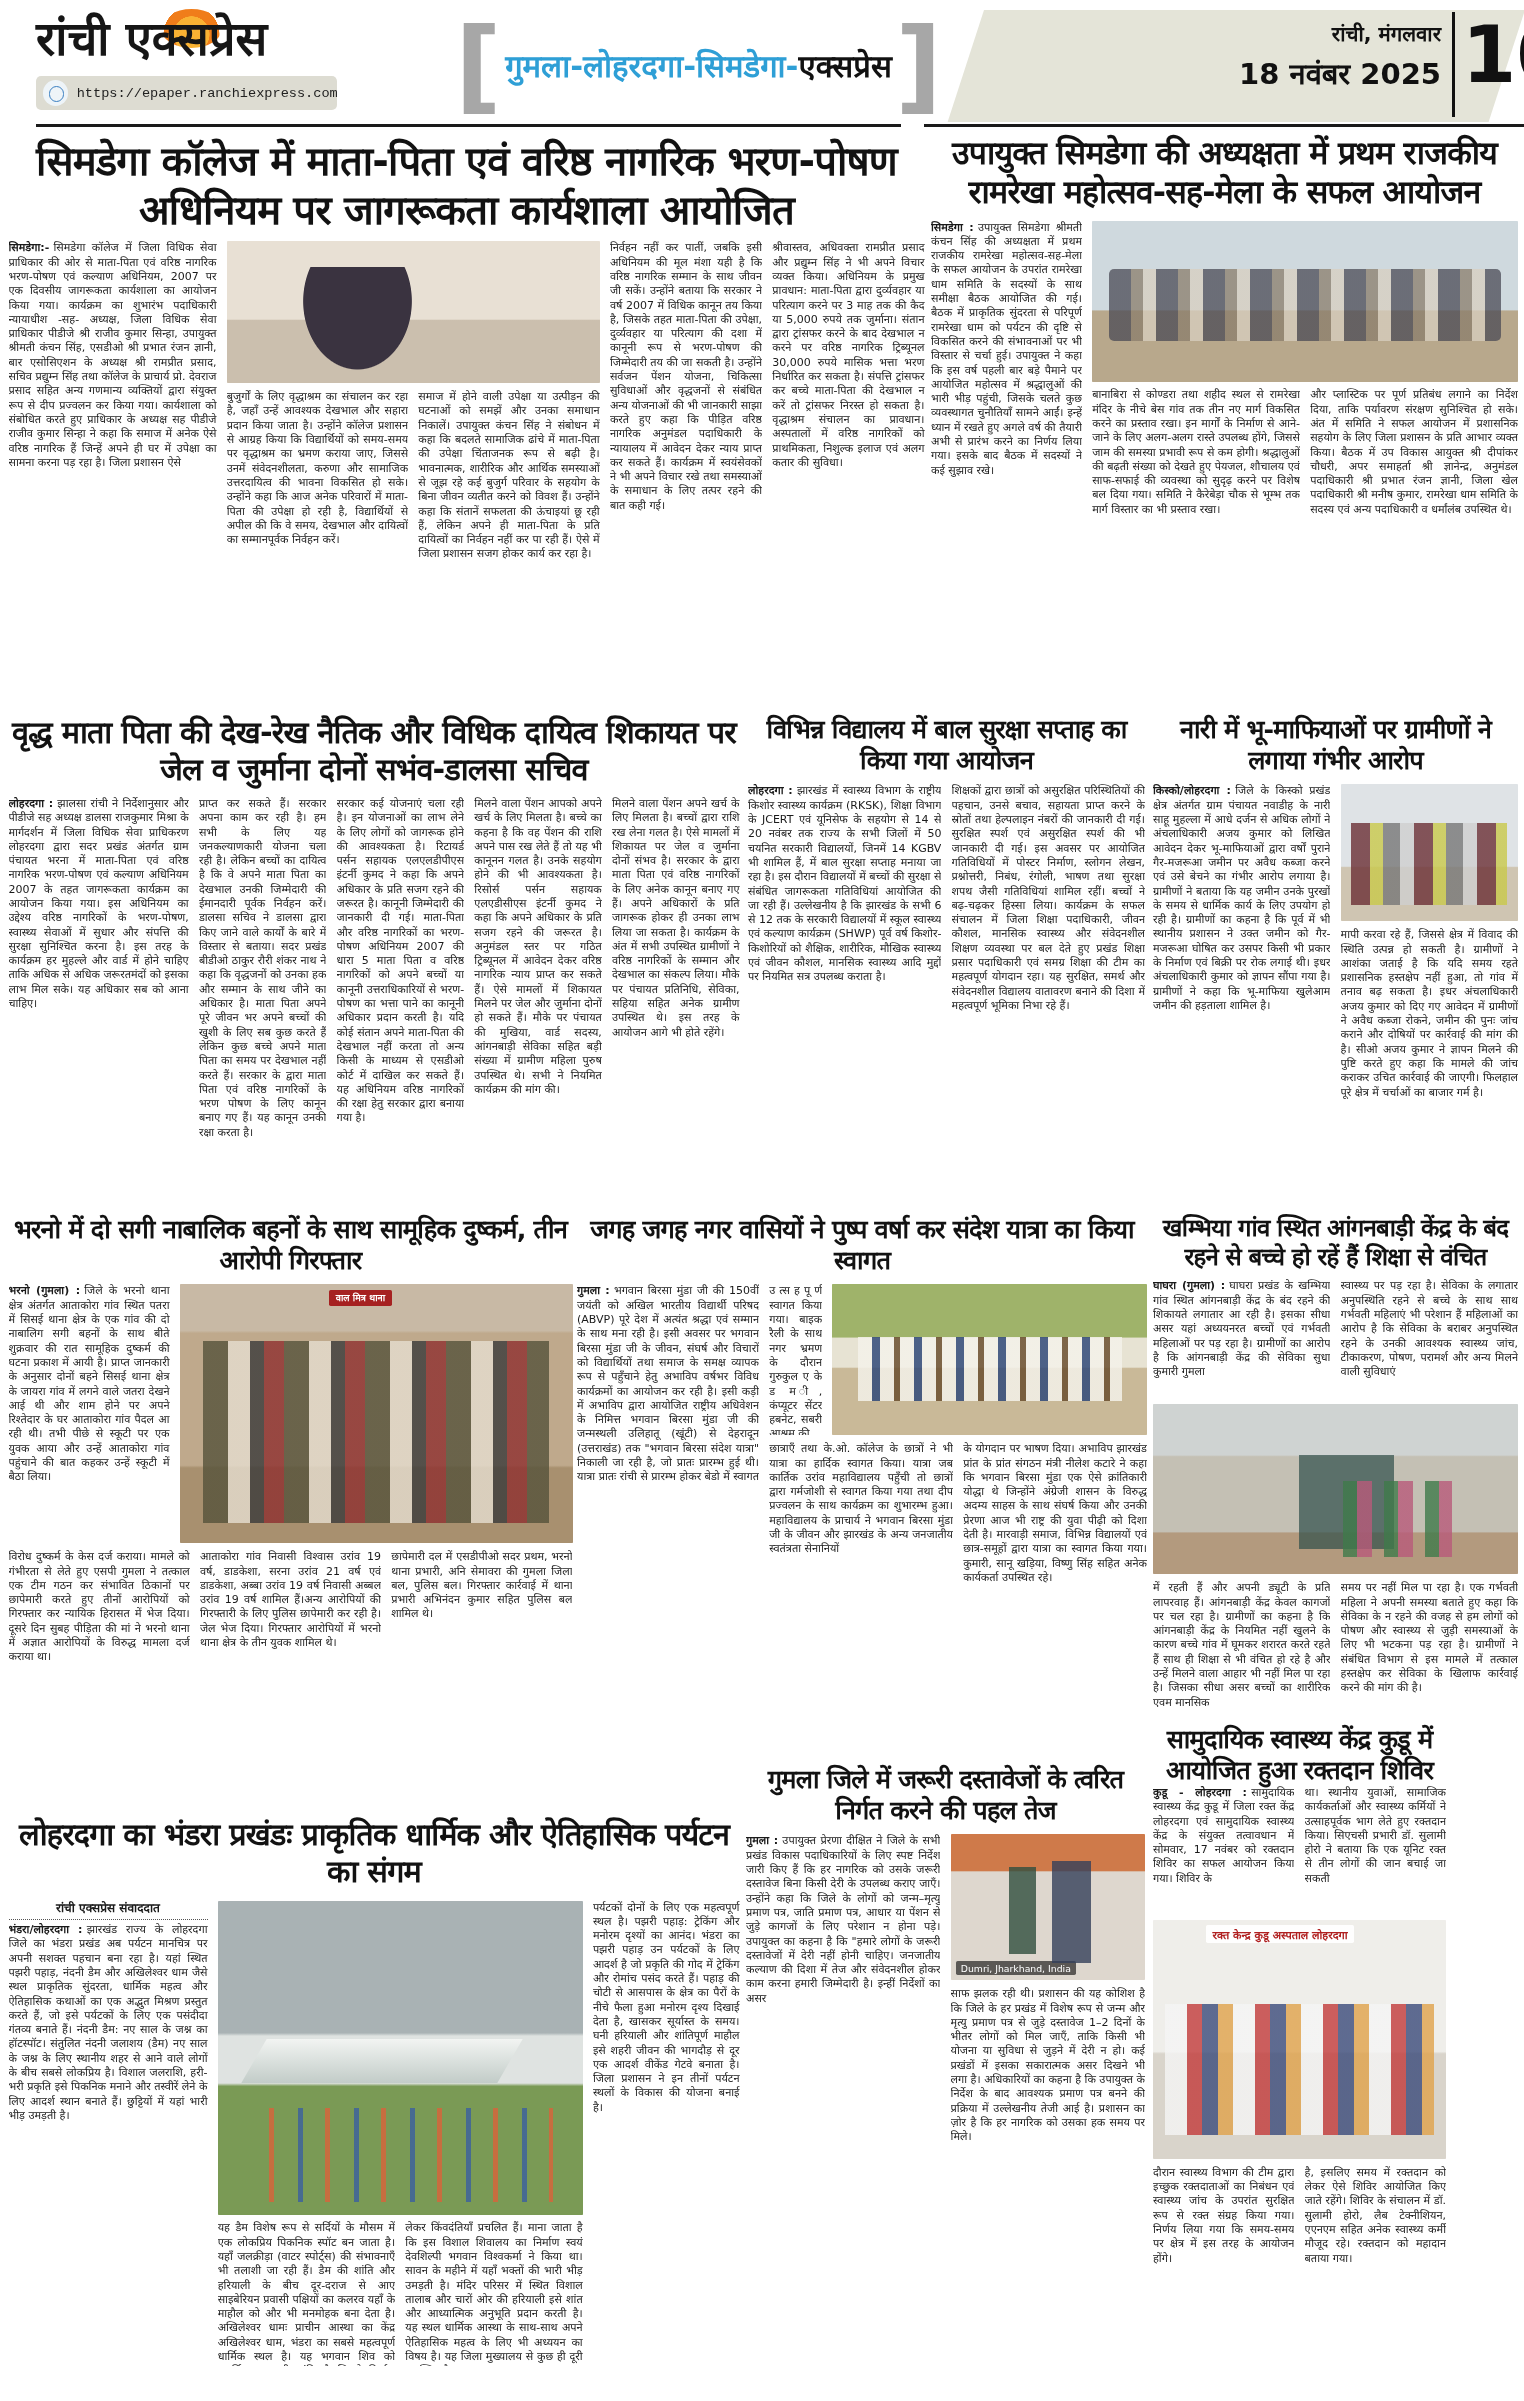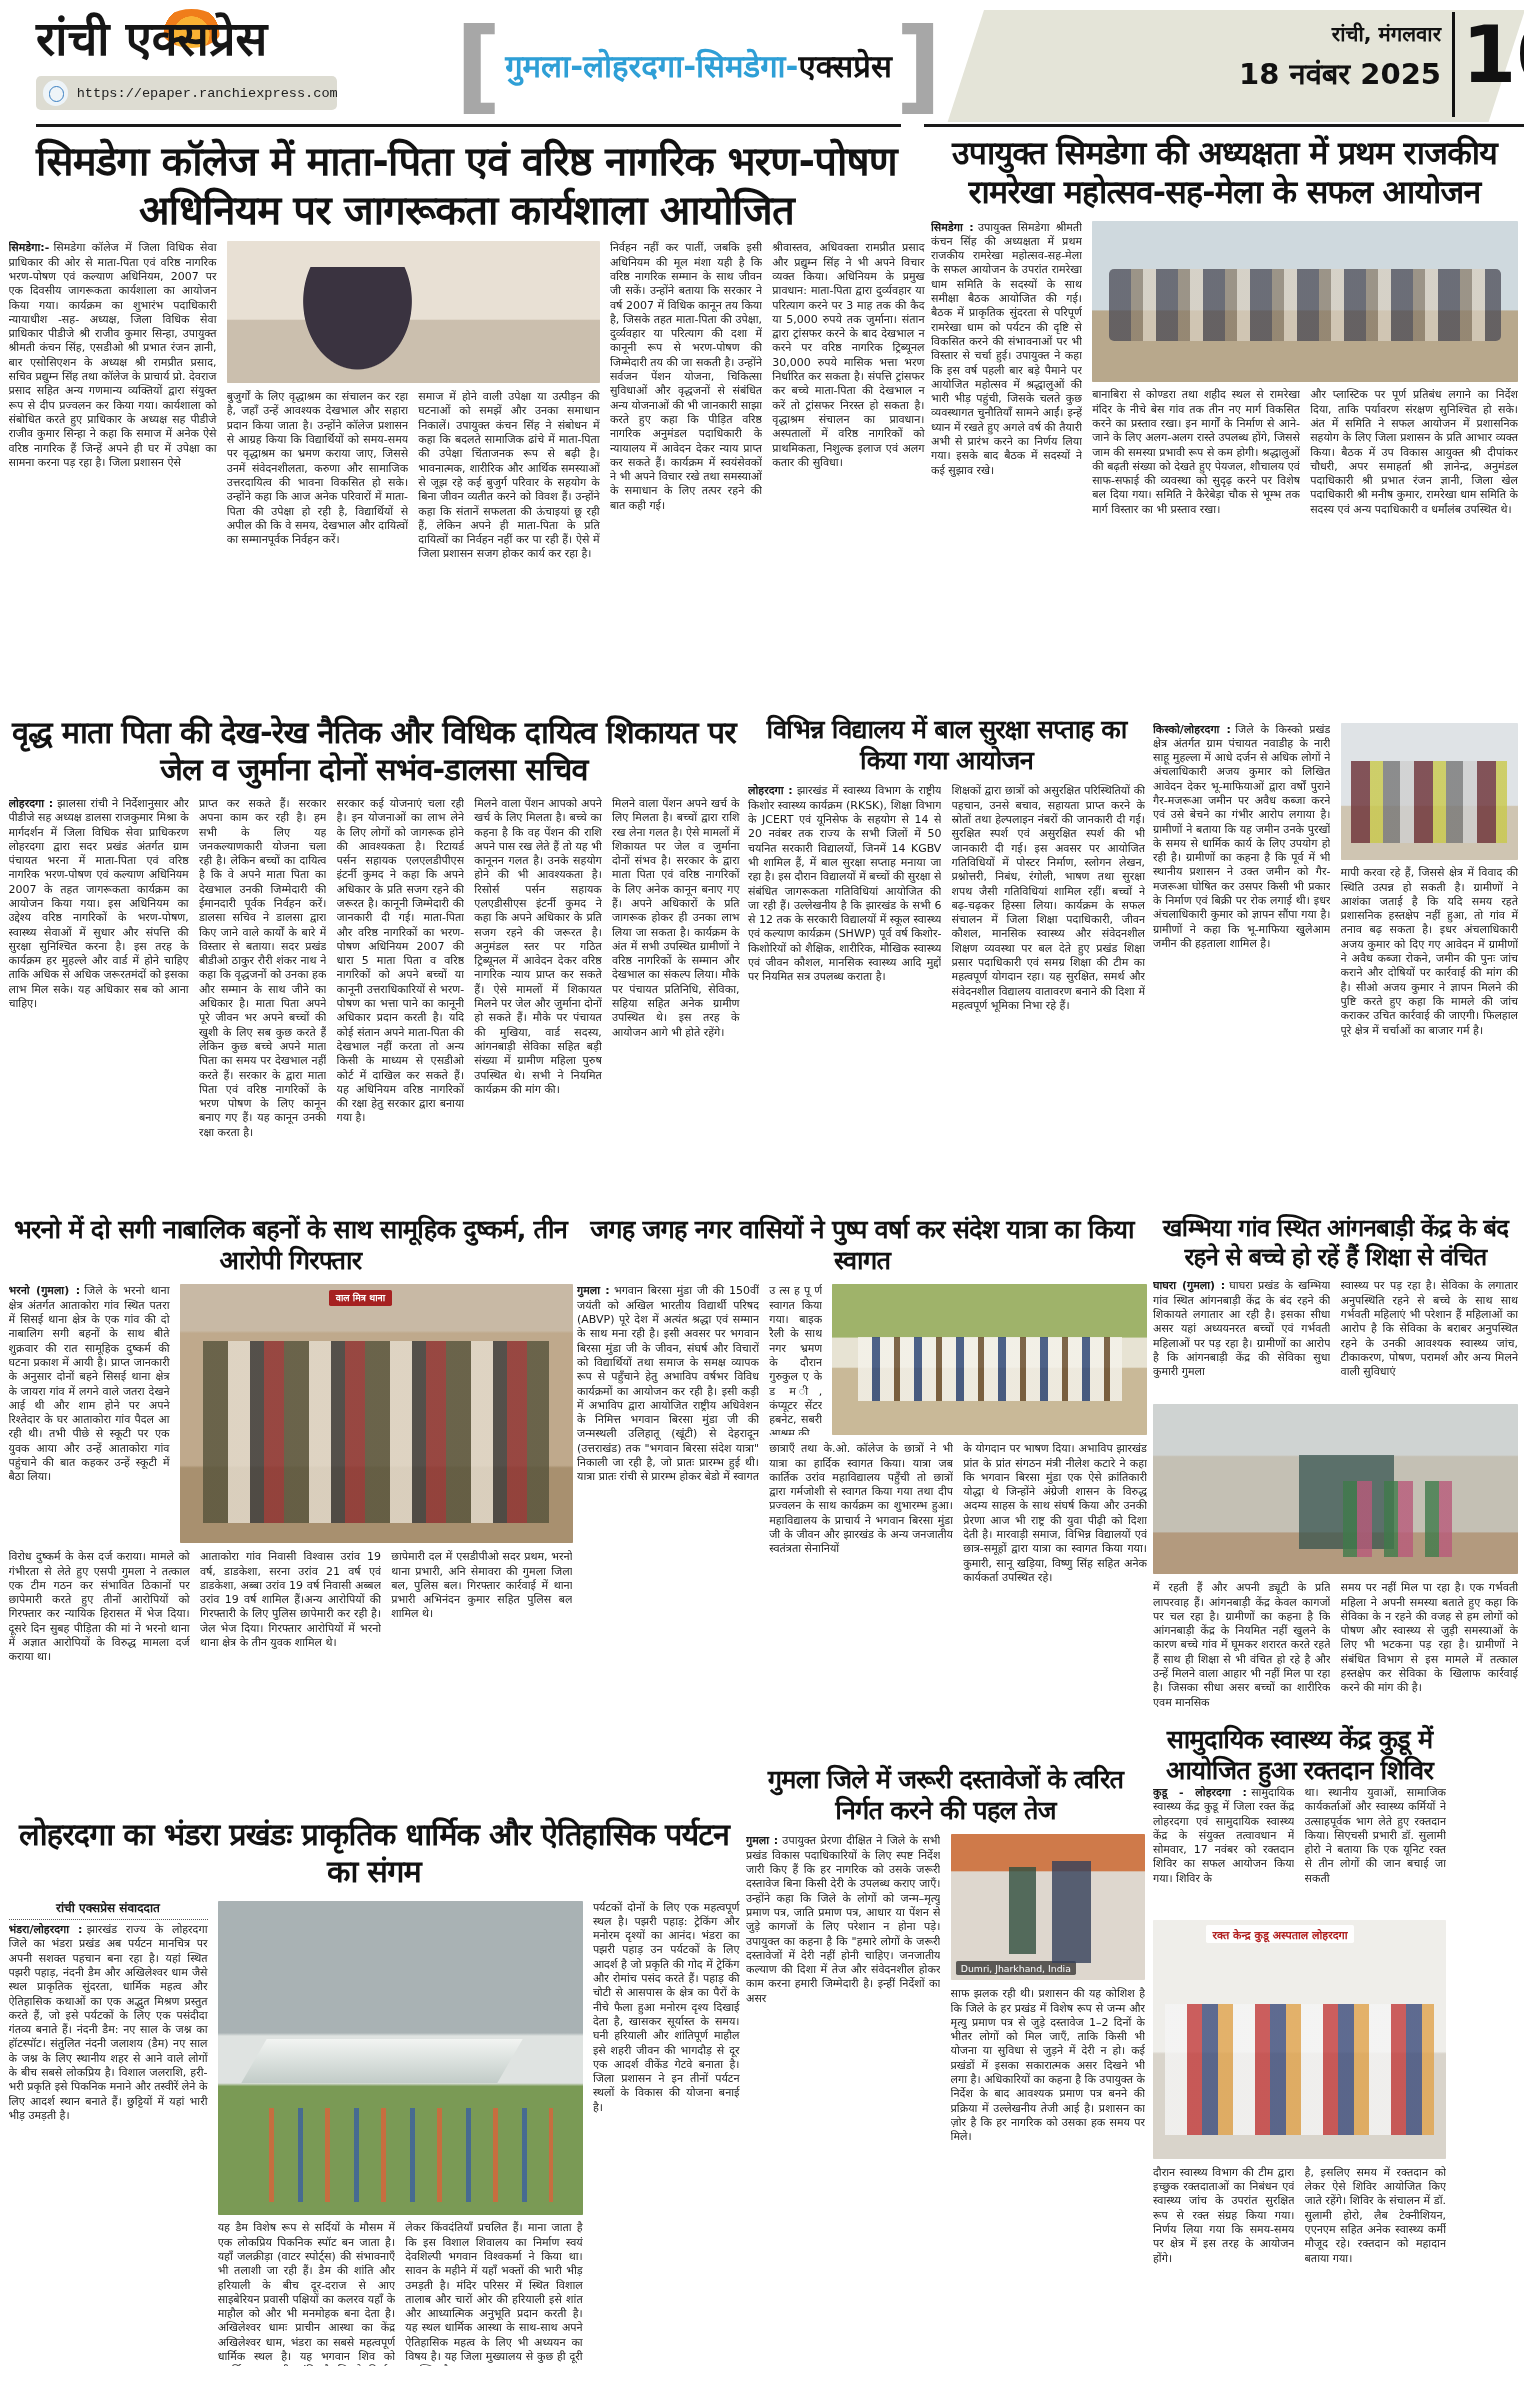--- a/index.html
+++ b/index.html
@@ -173,20 +173,21 @@
       <div class="bcol">
         <span class="dl">लोहरदगा :</span><span>झारखंड में स्वास्थ्य विभाग के राष्ट्रीय किशोर स्वास्थ्य कार्यक्रम (RKSK), शिक्षा विभाग के JCERT एवं यूनिसेफ के सहयोग से 14 से 20 नवंबर तक राज्य के सभी जिलों में 50 चयनित सरकारी विद्यालयों, जिनमें 14 KGBV भी शामिल हैं, में बाल सुरक्षा सप्ताह मनाया जा रहा है। इस दौरान विद्यालयों में बच्चों की सुरक्षा से संबंधित जागरूकता गतिविधियां आयोजित की जा रही हैं। उल्लेखनीय है कि झारखंड के सभी 6 से 12 तक के सरकारी विद्यालयों में स्कूल स्वास्थ्य एवं कल्याण कार्यक्रम (SHWP) पूर्व वर्ष किशोर-किशोरियों को शैक्षिक, शारीरिक, मौखिक स्वास्थ्य एवं जीवन कौशल, मानसिक स्वास्थ्य आदि मुद्दों पर नियमित सत्र उपलब्ध कराता है।</span>
       </div>
       <div class="body-row" style="flex:1;">
           <div class="bcol">शिक्षकों द्वारा छात्रों को असुरक्षित परिस्थितियों की पहचान, उनसे बचाव, सहायता प्राप्त करने के स्रोतों तथा हेल्पलाइन नंबरों की जानकारी दी गई। सुरक्षित स्पर्श एवं असुरक्षित स्पर्श की भी जानकारी दी गई। इस अवसर पर आयोजित गतिविधियों में पोस्टर निर्माण, स्लोगन लेखन, प्रश्नोत्तरी, निबंध, रंगोली, भाषण तथा सुरक्षा शपथ जैसी गतिविधियां शामिल रहीं। बच्चों ने बढ़-चढ़कर हिस्सा लिया। कार्यक्रम के सफल संचालन में जिला शिक्षा पदाधिकारी, जीवन कौशल, मानसिक स्वास्थ्य और संवेदनशील शिक्षण व्यवस्था पर बल देते हुए प्रखंड शिक्षा प्रसार पदाधिकारी एवं समग्र शिक्षा की टीम का महत्वपूर्ण योगदान रहा। यह सुरक्षित, समर्थ और संवेदनशील विद्यालय वातावरण बनाने की दिशा में महत्वपूर्ण भूमिका निभा रहे हैं।</div>
         </div>
     </div>
   </div>
 
   <div class="article" style="left:1153px;top:714px;width:365px;height:494px;">
+    <div class="hl hl-m">नारी में भू-माफियाओं पर ग्रामीणों ने लगाया गंभीर आरोप</div>
     <div class="body-row" style="margin-top:8.5px;height:392px;">
       <div class="bcol">
         <span class="dl">किस्को/लोहरदगा :</span><span>जिले के किस्को प्रखंड क्षेत्र अंतर्गत ग्राम पंचायत नवाडीह के नारी साहू मुहल्ला में आधे दर्जन से अधिक लोगों ने अंचलाधिकारी अजय कुमार को लिखित आवेदन देकर भू-माफियाओं द्वारा वर्षों पुराने गैर-मजरूआ जमीन पर अवैध कब्जा करने एवं उसे बेचने का गंभीर आरोप लगाया है। ग्रामीणों ने बताया कि यह जमीन उनके पुरखों के समय से धार्मिक कार्य के लिए उपयोग हो रही है। ग्रामीणों का कहना है कि पूर्व में भी स्थानीय प्रशासन ने उक्त जमीन को गैर-मजरूआ घोषित कर उसपर किसी भी प्रकार के निर्माण एवं बिक्री पर रोक लगाई थी। इधर अंचलाधिकारी कुमार को ज्ञापन सौंपा गया है। ग्रामीणों ने कहा कि भू-माफिया खुलेआम जमीन की हड़ताला शामिल है।</span>
       </div>
       <div class="stack" style="flex:1;">
         <div class="photo ph-villagers" style="height:137px;"></div>
         <div class="bcol" style="flex:1;">मापी करवा रहे हैं, जिससे क्षेत्र में विवाद की स्थिति उत्पन्न हो सकती है। ग्रामीणों ने आशंका जताई है कि यदि समय रहते प्रशासनिक हस्तक्षेप नहीं हुआ, तो गांव में तनाव बढ़ सकता है। इधर अंचलाधिकारी अजय कुमार को दिए गए आवेदन में ग्रामीणों ने अवैध कब्जा रोकने, जमीन की पुनः जांच कराने और दोषियों पर कार्रवाई की मांग की है। सीओ अजय कुमार ने ज्ञापन मिलने की पुष्टि करते हुए कहा कि मामले की जांच कराकर उचित कार्रवाई की जाएगी। फिलहाल पूरे क्षेत्र में चर्चाओं का बाजार गर्म है।</div>
       </div>
     </div>
   </div>

